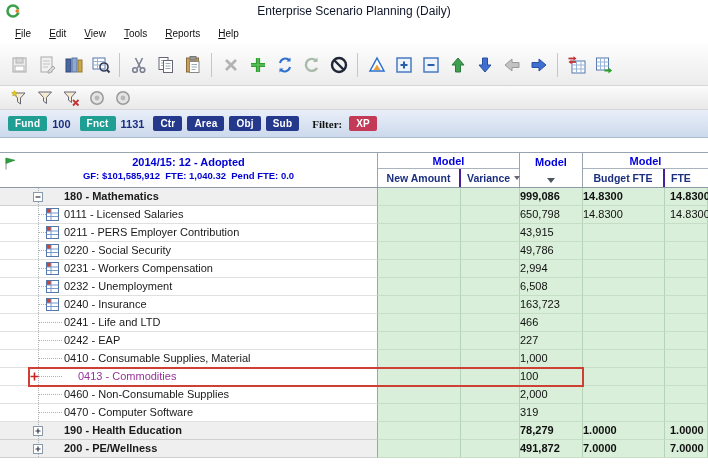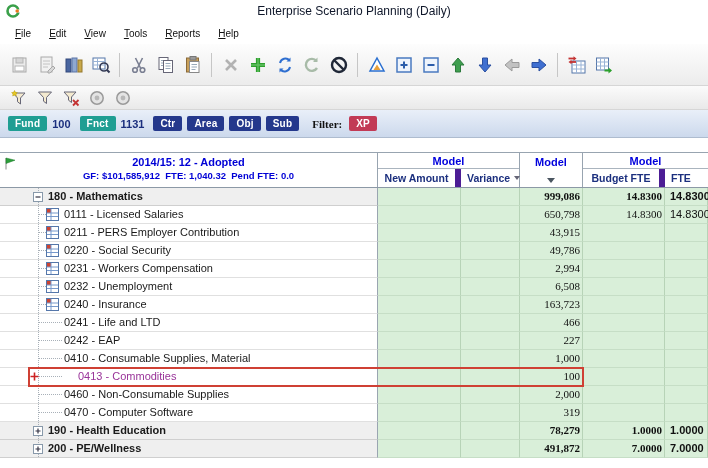--- a/index.html
+++ b/index.html
@@ -43,44 +43,44 @@
   .scenario { position:relative; border-right:1px solid #98a4b0; text-align:center; }
   .sc-title { color:#0000d6; font-weight:bold; font-size:11px; margin-top:3px; }
   .sc-sub   { color:#0000d6; font-weight:bold; font-size:9.5px; margin-top:2px; white-space:pre; }
   .flag { position:absolute; left:4px; top:3px; }
   .gcol { border-right:1px solid #98a4b0; display:flex; flex-direction:column; }
   .glabel { height:16px; line-height:16px; border-bottom:1px solid #aab4be;
             color:#0000dd; font-weight:bold; font-size:11px; text-align:center; }
   .subs { flex:1; display:grid; }
   .subs.left  { grid-template-columns:83px 59px; }
   .subs.right { grid-template-columns:82px 43px; }
-  .sub { border-right:6px solid #4c1d95; color:#1b2f7e; font-weight:bold; font-size:10.5px;
+  .sub { border-right:2px solid #4c1d95; color:#1b2f7e; font-weight:bold; font-size:10.5px;
          display:flex; align-items:center; justify-content:center; gap:2px; }
   .sub:last-child { border-right:none; justify-content:flex-start; padding-left:6px; }
   .model-h { position:relative; border-right:1px solid #98a4b0; color:#0000dd; font-weight:bold;
              font-size:11px; text-align:center; padding-top:3px; }
   .sortdn { position:absolute; bottom:4px; left:50%; transform:translateX(-50%);
             width:0; height:0; border-left:4px solid transparent; border-right:4px solid transparent;
             border-top:5px solid #4a5560; }
   .minifun { width:0; height:0; border-left:3px solid transparent; border-right:3px solid transparent;
              border-top:4px solid #667; margin-left:2px; }
   
   .row { display:grid; grid-template-columns:378px 83px 59px 63px 82px 43px; height:18px; }
   .c { overflow:hidden; }
   .c.tree { position:relative; padding-left:64px; font-size:11px; line-height:17px; color:#1a1a1a;
             background:#fff; border-right:1px solid #9aa5b1; border-bottom:1px solid #e0e0e0; white-space:nowrap; }
-  .row.group .c.tree { padding-left:48px; background:#efefef; font-weight:bold; border-bottom:1px solid #cfcfcf; }
+  .row.group .c.tree { padding-left:64px; background:#efefef; font-weight:bold; border-bottom:1px solid #cfcfcf; }
   .row .c.tree::before { content:""; position:absolute; left:38px; top:0; bottom:0; border-left:1px dotted #a8b0b8; }
   .row.leaf .c.tree::after { content:""; position:absolute; left:39px; top:8px; width:7px; border-top:1px dotted #a8b0b8; }
   .row.leaf.noicon .c.tree::after { width:23px; }
   .ws  { position:absolute; left:46px; top:2px; line-height:0; z-index:2; }
   .exp { position:absolute; left:33px; top:4px; line-height:0; z-index:2; background:#fff; }
   .c.g { background:#d9efd9; border-right:1px solid #b7d3b7; border-bottom:1px solid #c6dec6;
          font-size:11px; line-height:17px; color:#101010; }
-  .num { text-align:right; padding-right:2px;font-family:Liberation Serif, serif; }
+  .num { text-align:left; padding-right:2px; }
   .fte { text-align:left; padding-left:5px; border-right:none; overflow:visible; white-space:nowrap; }
   .row.group .c.g { font-weight:bold; }
   
   .row.hl { position:relative; }
   .row.hl .lbl { color:#993399;padding-left:14px; }
   .hlbox { position:absolute; left:28px; right:124px; top:-1px; bottom:-1px;
            border:2px solid #cf4034; z-index:3; pointer-events:none; }
   .insmark { position:absolute; left:30px; top:4px; z-index:4; line-height:0; }
 </style>
 </head>

